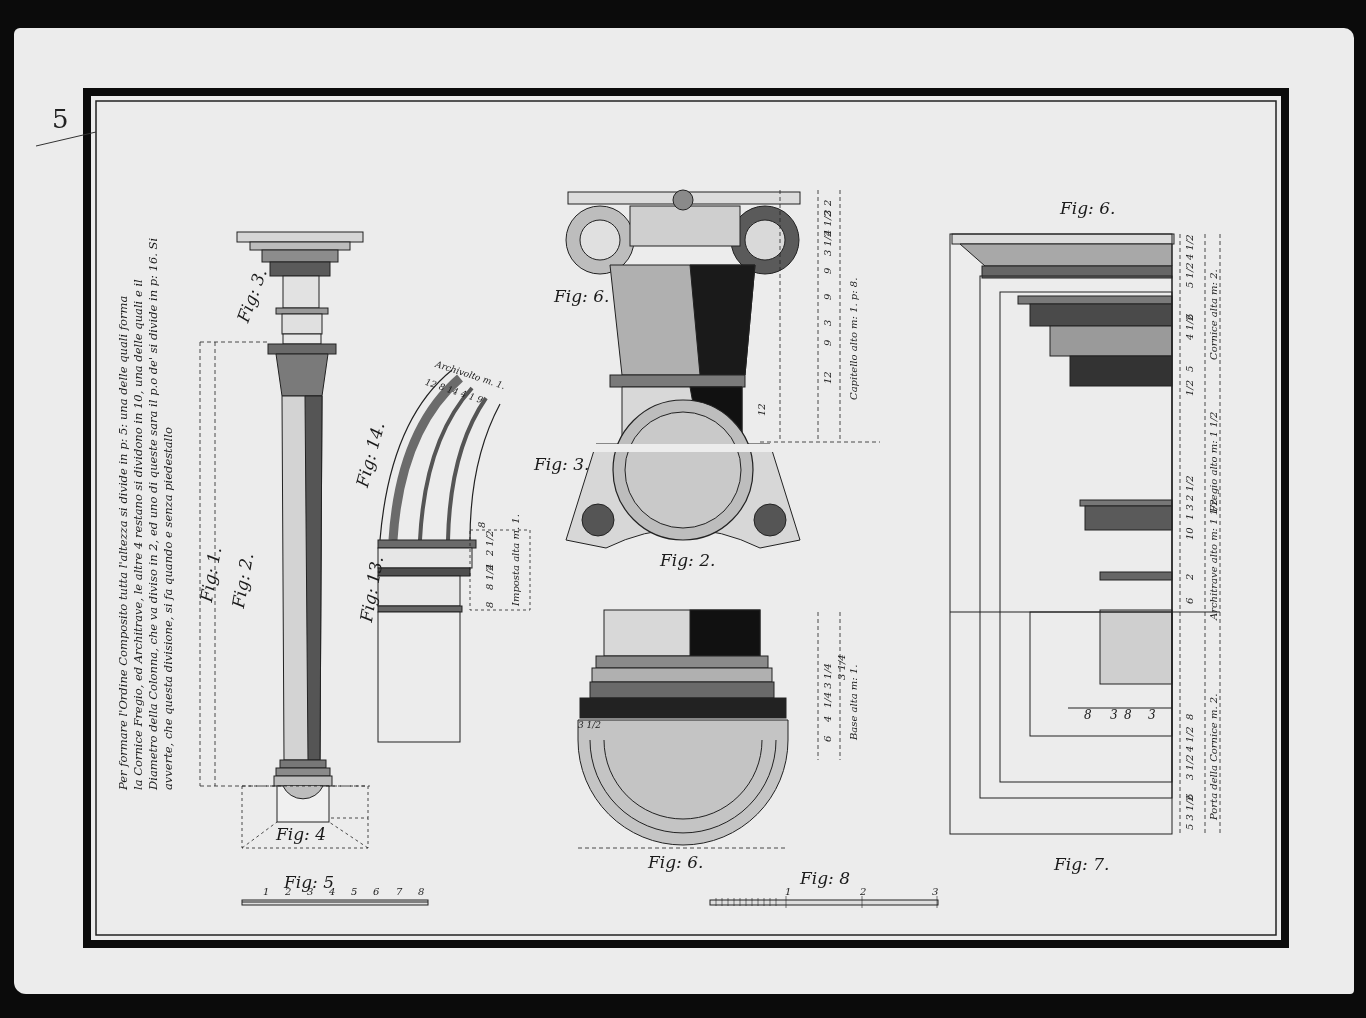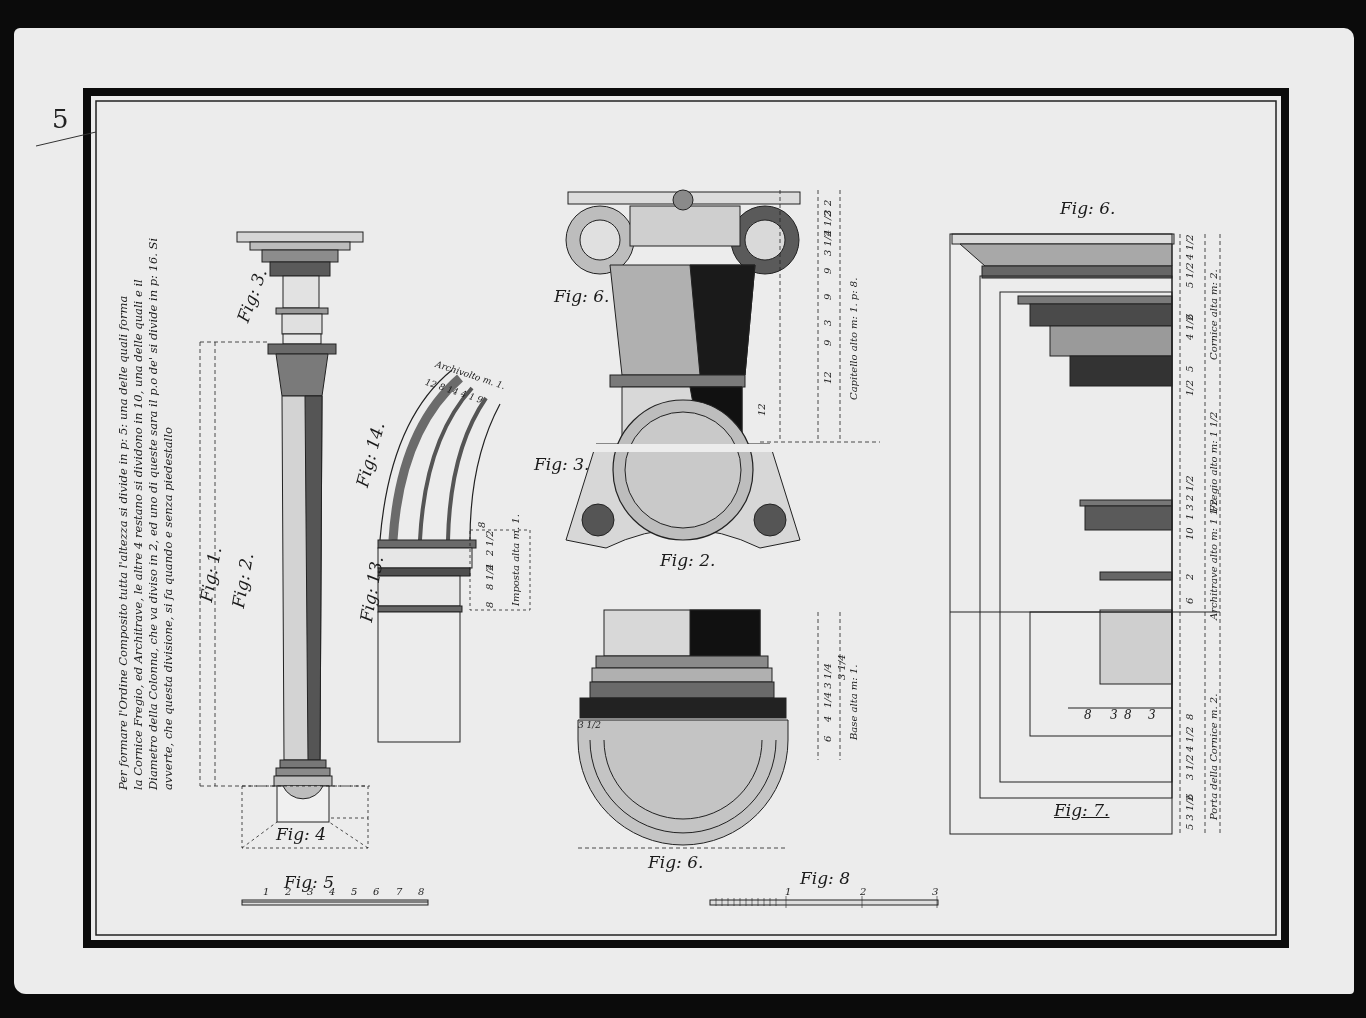--- a/index.html
+++ b/index.html
@@ -207,21 +207,21 @@
   <div class="lbl fig" style="left:276px; top:824px;">Fig: 4</div>
   <div class="lbl fig" style="left:284px; top:872px;">Fig: 5</div>
   <div class="lbl fig rot" style="left:352px; top:484px; transform:rotate(-75deg);">Fig: 14.</div>
   <div class="lbl fig rot" style="left:356px; top:620px; transform:rotate(-80deg);">Fig: 13.</div>
   <div class="lbl fig" style="left:554px; top:286px;">Fig: 6.</div>
   <div class="lbl fig" style="left:534px; top:454px;">Fig: 3.</div>
   <div class="lbl fig" style="left:660px; top:550px;">Fig: 2.</div>
   <div class="lbl fig" style="left:648px; top:852px;">Fig: 6.</div>
   <div class="lbl fig" style="left:800px; top:868px;">Fig: 8</div>
   <div class="lbl fig" style="left:1060px; top:198px;">Fig: 6.</div>
-  <div class="lbl fig" style="left:1054px; top:800px;text-decoration:underline;">Fig: 7.</div>
+  <div class="lbl fig" style="left:1054px; top:854px;">Fig: 7.</div>
 
   <span class="scale-tick" style="left:263px; top:886px;">1</span>
   <span class="scale-tick" style="left:285px; top:886px;">2</span>
   <span class="scale-tick" style="left:307px; top:886px;">3</span>
   <span class="scale-tick" style="left:329px; top:886px;">4</span>
   <span class="scale-tick" style="left:351px; top:886px;">5</span>
   <span class="scale-tick" style="left:373px; top:886px;">6</span>
   <span class="scale-tick" style="left:396px; top:886px;">7</span>
   <span class="scale-tick" style="left:418px; top:886px;">8</span>
 

